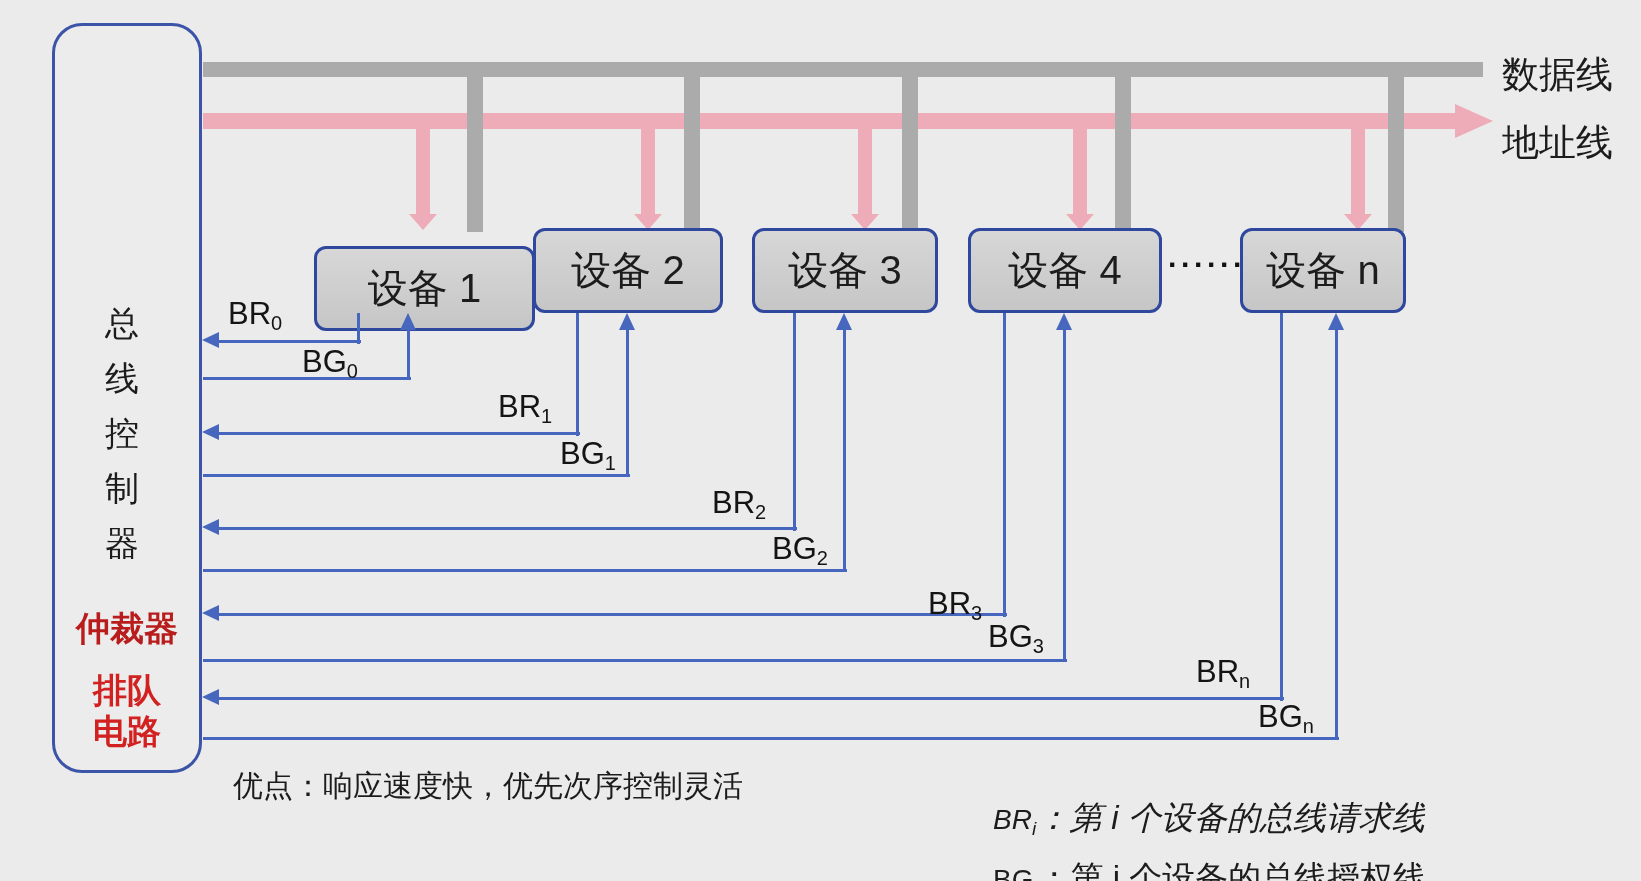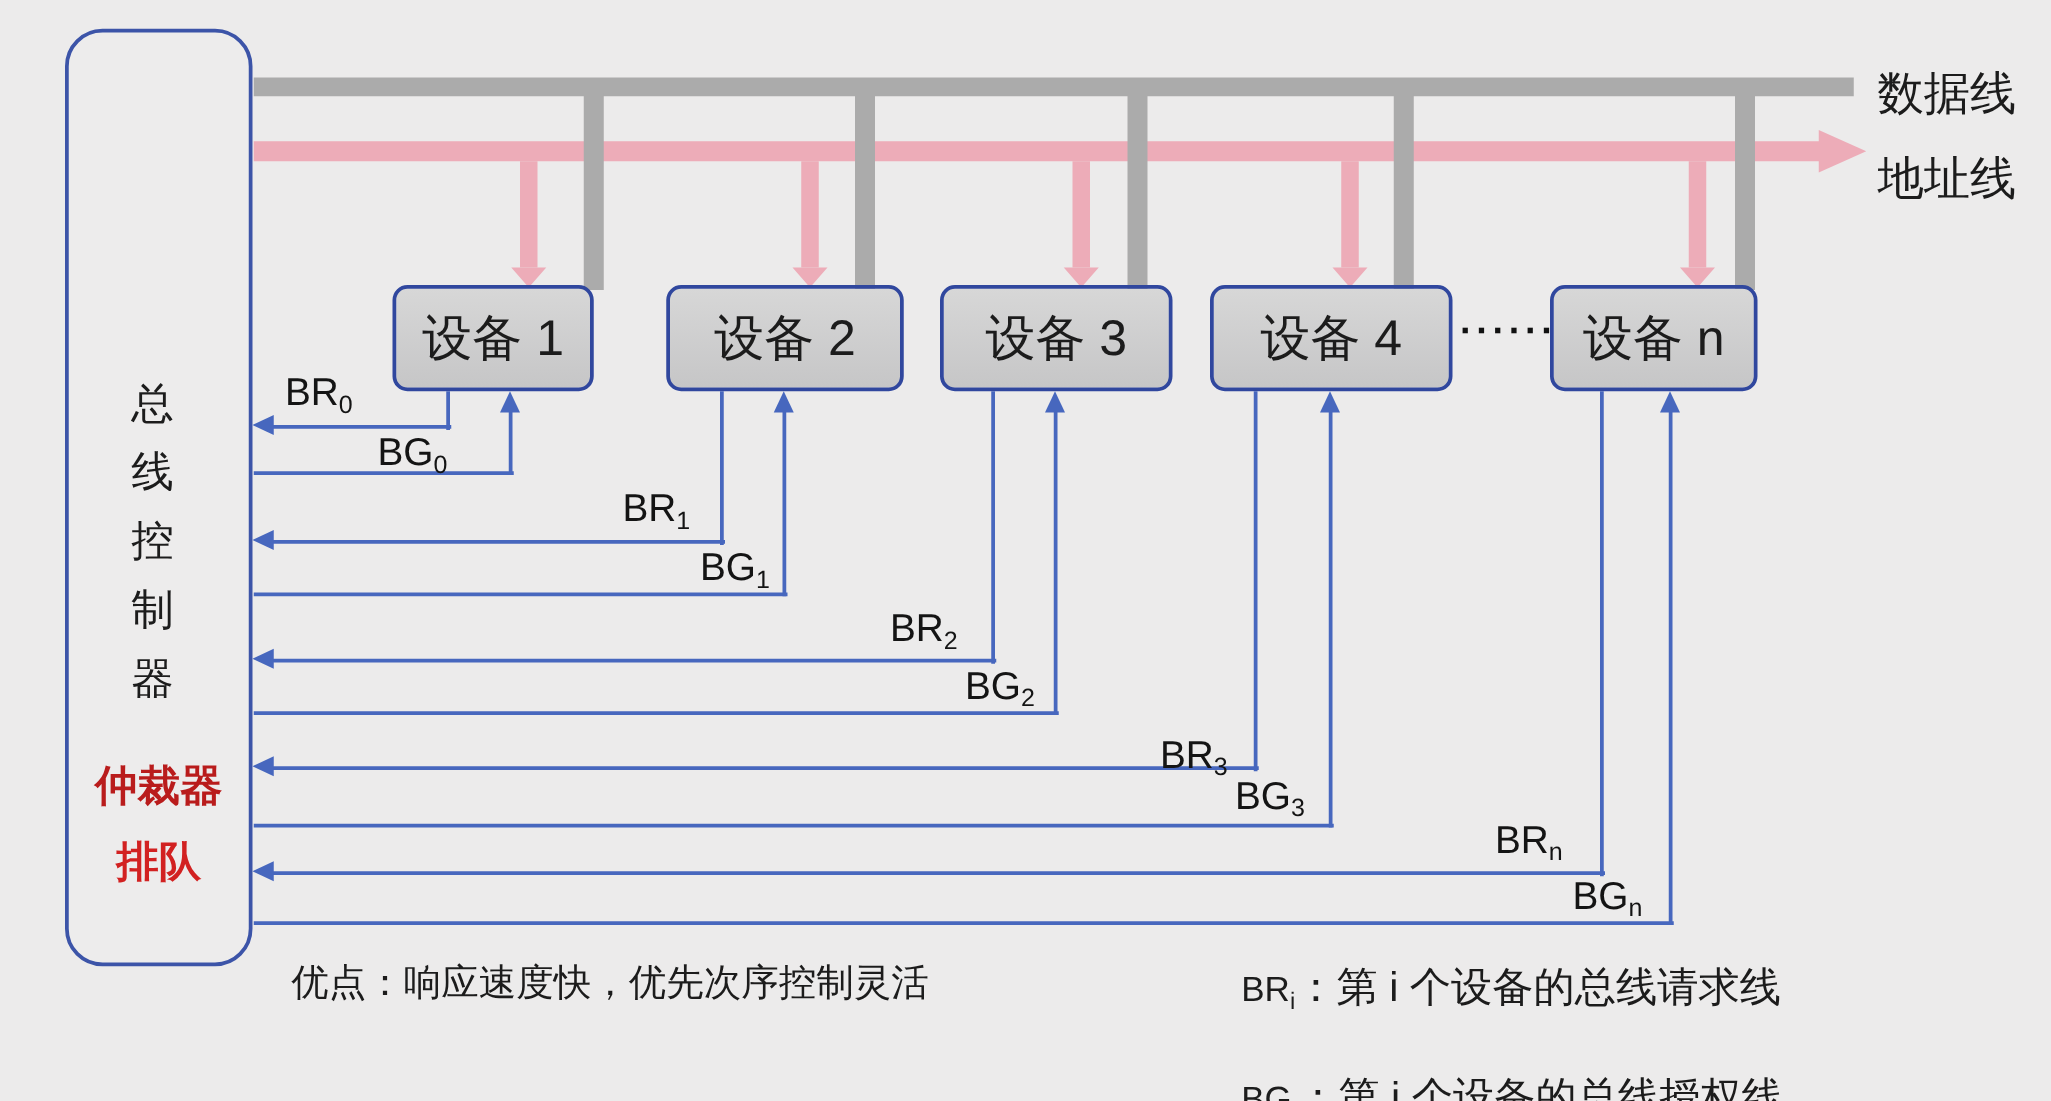--- a/index.html
+++ b/index.html
@@ -90,42 +90,43 @@
 </head>
 <body>
 
 <div id="diagram">
 
   <div class="abs controller-box"></div>
   <div class="abs controller-title">总线控制器</div>
   <div class="abs arbiter-label">仲裁器</div>
   <div class="abs queue-label">
     <div>排队</div>
+    <div>电路</div>
   </div>
 
   <div class="abs data-bus"></div>
   <div class="abs address-bus"></div>
   <div class="abs address-bus-arrowhead"></div>
   <div class="abs bus-label" style="top:50px;">数据线</div>
   <div class="abs bus-label" style="top:118px;text-align:right;">地址线</div>
 
   <div class="abs ellipsis">·······</div>
 
   <div class="abs advantage">优点：响应速度快，优先次序控制灵活</div>
-  <div class="abs legend-line" style="top:768px;">
+  <div class="abs legend-line" style="top:796px;font-style:italic;">
     <span class="lg-base">BR</span><span class="lg-base lg-sub">i</span><span>：第 i 个设备的总线请求线</span>
   </div>
   <div class="abs legend-line" style="top:856px;">
     <span class="lg-base">BG</span><span class="lg-base lg-sub">i</span><span>：第 i 个设备的总线授权线</span>
   </div>
 
 <div class="abs gray-v" style="left: 467px;"></div>
     <div class="abs pink-v" style="left: 416px;"></div>
     <div class="abs pink-arrow-down" style="left: 409px;"></div>
-    <div class="abs device-box" style="left: 314px; width: 161px;">
+    <div class="abs device-box" style="left: 314px; width: 221px; margin-top: 18px;">
       <span class="device-label">设备 1</span>
     </div>
     <div class="abs sig-v" style="left: 357px; top: 313px; height: 31px;"></div>
     <div class="abs sig-h" style="left: 210px; top: 340px; width: 151px;"></div>
     <div class="abs arrow-left" style="left: 202px; top: 332px;"></div>
     <div class="abs sig-label" style="left: 228px; top: 296px;"><span>BR</span><span class="sub">0</span></div>
     <div class="abs sig-h" style="left: 203px; top: 377px; width: 208px;"></div>
     <div class="abs sig-v" style="left: 407px; top: 328px; height: 52px;"></div>
     <div class="abs arrow-up" style="left: 400px; top: 313px;"></div>
     <div class="abs sig-label" style="left: 302px; top: 344px;"><span>BG</span><span class="sub">0</span></div>

